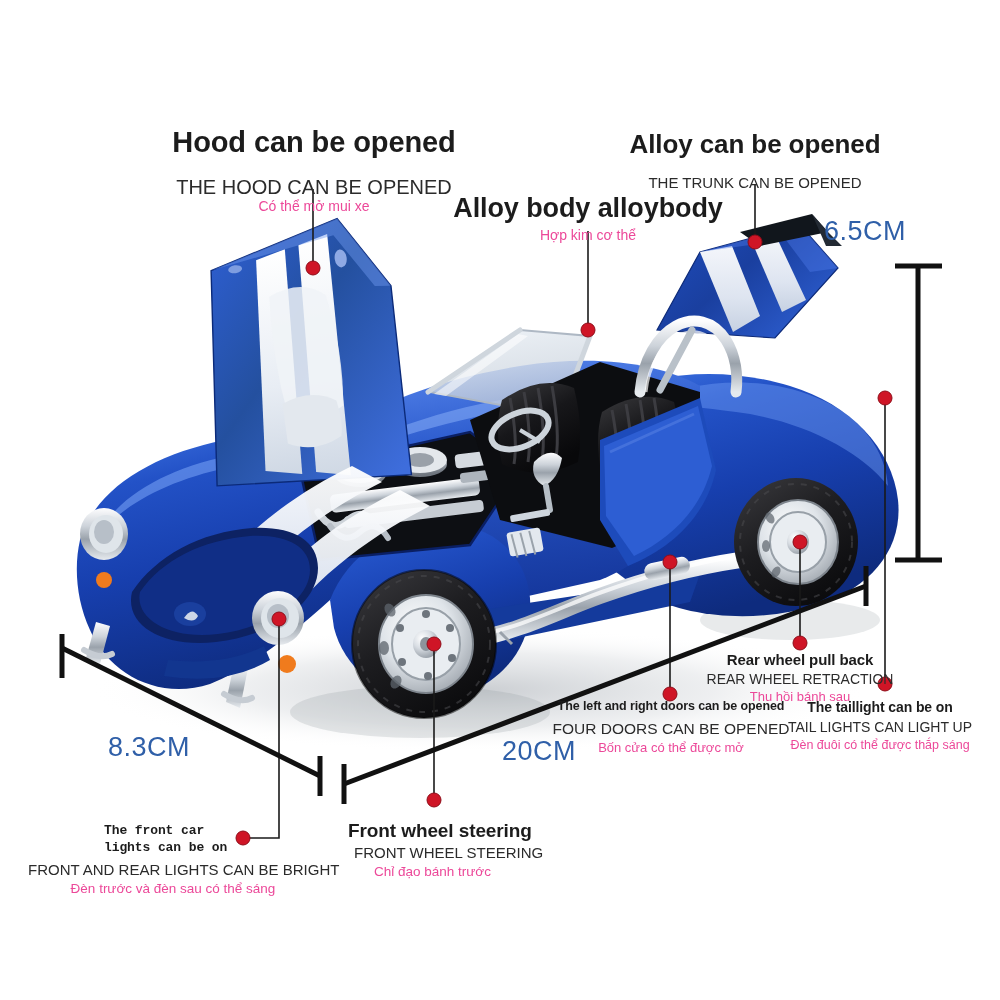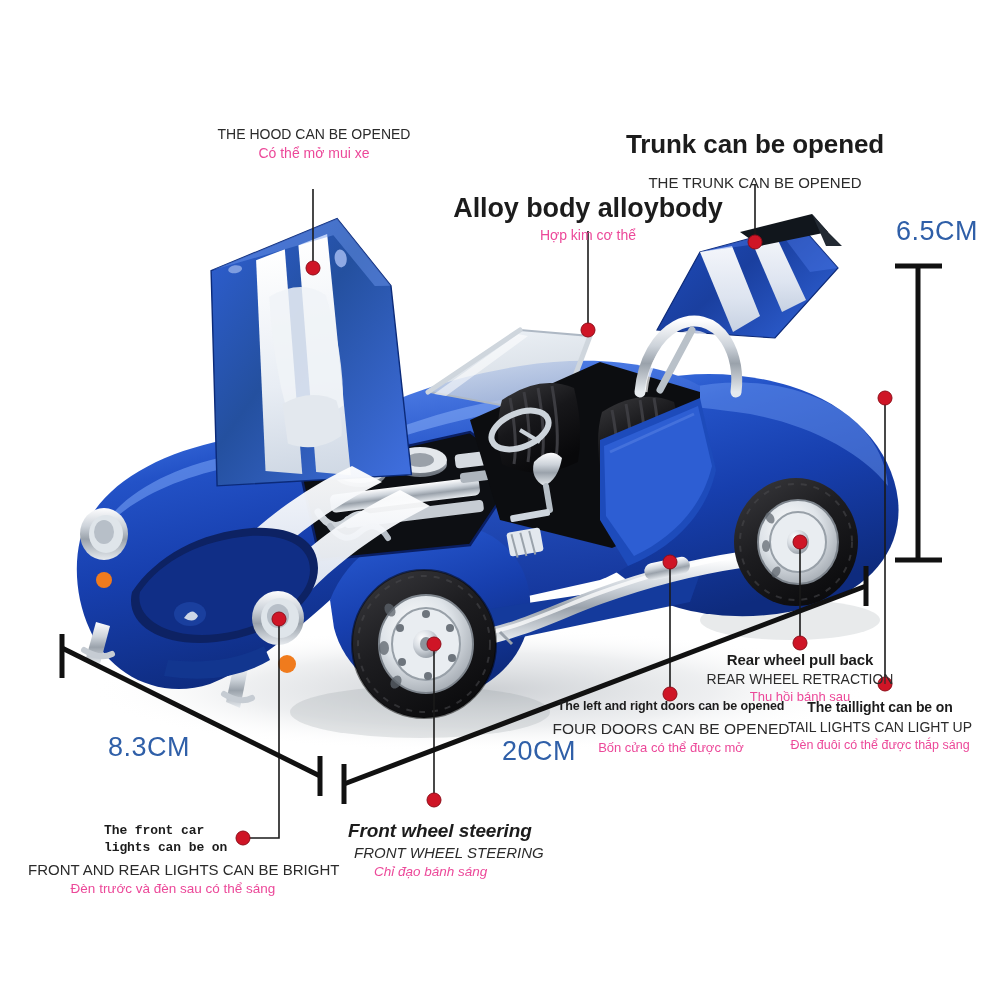--- a/index.html
+++ b/index.html
@@ -370,31 +370,32 @@
       <path d="M62 634 L62 678" stroke-width="5"></path>
       <path d="M320 756 L320 796" stroke-width="5"></path>
 
       <path d="M344 784 L866 586"></path>
       <path d="M344 764 L344 804" stroke-width="5"></path>
       <path d="M866 566 L866 606" stroke-width="5"></path>
     </g>
   </svg>
 
   <div class="callout ta-c" style="left:130px;top:124px;width:368px;">
-    <div class="c-caps" style="font-size:14px;line-height:20px;margin-top:0;">THE HOOD CAN BE OPENED</div>
+    <div class="c-en" style="font-size:29px;line-height:36px;">Hood can be opened</div>
+    <div class="c-caps" style="font-size:20px;line-height:20px;margin-top:17px;">THE HOOD CAN BE OPENED</div>
     <div class="c-vi" style="font-size:14px;line-height:18px;">Có thể mở mui xe</div>
   </div>
 
   <div class="callout ta-c" style="left:448px;top:194px;width:280px;">
     <div class="c-en" style="font-size:27px;line-height:28px;">Alloy body alloybody</div>
     <div class="c-vi" style="font-size:14px;line-height:18px;margin-top:4px;">Hợp kim cơ thể</div>
   </div>
 
   <div class="callout ta-c" style="left:602px;top:128px;width:306px;">
-    <div class="c-en" style="font-size:26px;line-height:33px;">Trunk can be opened</div>
+    <div class="c-en" style="font-size:26px;line-height:33px;">Alloy can be opened</div>
     <div class="c-caps" style="font-size:15px;line-height:19px;margin-top:12px;">THE TRUNK CAN BE OPENED</div>
   </div>
 
   <div class="callout ta-c" style="left:700px;top:650px;width:200px;">
     <div class="c-en nb" style="font-size:15px;line-height:20px;">Rear wheel pull back</div>
     <div class="c-caps nb" style="font-size:14px;line-height:18px;">REAR WHEEL RETRACTION</div>
     <div class="c-vi nb" style="font-size:13px;line-height:17px;">Thu hồi bánh sau</div>
   </div>
 
   <div class="callout ta-c" style="left:548px;top:698px;width:246px;">
@@ -402,29 +403,29 @@
     <div class="c-caps nb" style="font-size:15.5px;line-height:21px;margin-top:3px;">FOUR DOORS CAN BE OPENED</div>
     <div class="c-vi nb" style="font-size:13px;line-height:17px;">Bốn cửa có thể được mở</div>
   </div>
 
   <div class="callout ta-c" style="left:760px;top:698px;width:240px;">
     <div class="c-en nb" style="font-size:14px;line-height:19px;">The taillight can be on</div>
     <div class="c-caps nb" style="font-size:14px;line-height:19px;margin-top:1px;">TAIL LIGHTS CAN LIGHT UP</div>
     <div class="c-vi nb" style="font-size:12.5px;line-height:17px;">Đèn đuôi có thể được thắp sáng</div>
   </div>
 
-  <div class="callout ta-l" style="left:348px;top:818px;width:240px;font-style:italic;">
+  <div class="callout ta-l" style="left:348px;top:818px;width:240px;">
     <div class="c-en nb" style="font-size:19px;line-height:25px;">Front wheel steering</div>
     <div class="c-caps nb" style="font-size:15px;line-height:20px;margin-left:6px;">FRONT WHEEL STEERING</div>
-    <div class="c-vi nb" style="font-size:13.5px;line-height:18px;margin-left:26px;">Chỉ đạo bánh sáng</div>
+    <div class="c-vi nb" style="font-size:13.5px;line-height:18px;margin-left:26px;">Chỉ đạo bánh trước</div>
   </div>
 
   <div class="callout ta-c" style="left:28px;top:822px;width:290px;">
     <div class="c-en ta-l" style="font-size:13px;line-height:17px;width:134px;margin:0 0 0 76px;font-family:Liberation Mono, monospace;">The front car lights can be on</div>
     <div class="c-caps nb" style="font-size:15px;line-height:21px;margin-top:3px;">FRONT AND REAR LIGHTS CAN BE BRIGHT</div>
     <div class="c-vi nb" style="font-size:13.5px;line-height:18px;">Đèn trước và đèn sau có thể sáng</div>
   </div>
 
-  <div class="dim big" style="left:896px;top:216px;">6.5CM</div>
+  <div class="dim big" style="left:824px;top:216px;">6.5CM</div>
   <div class="dim big" style="left:108px;top:732px;">8.3CM</div>
   <div class="dim big" style="left:502px;top:736px;">20CM</div>
 
 </div>
 
 </body></html>

